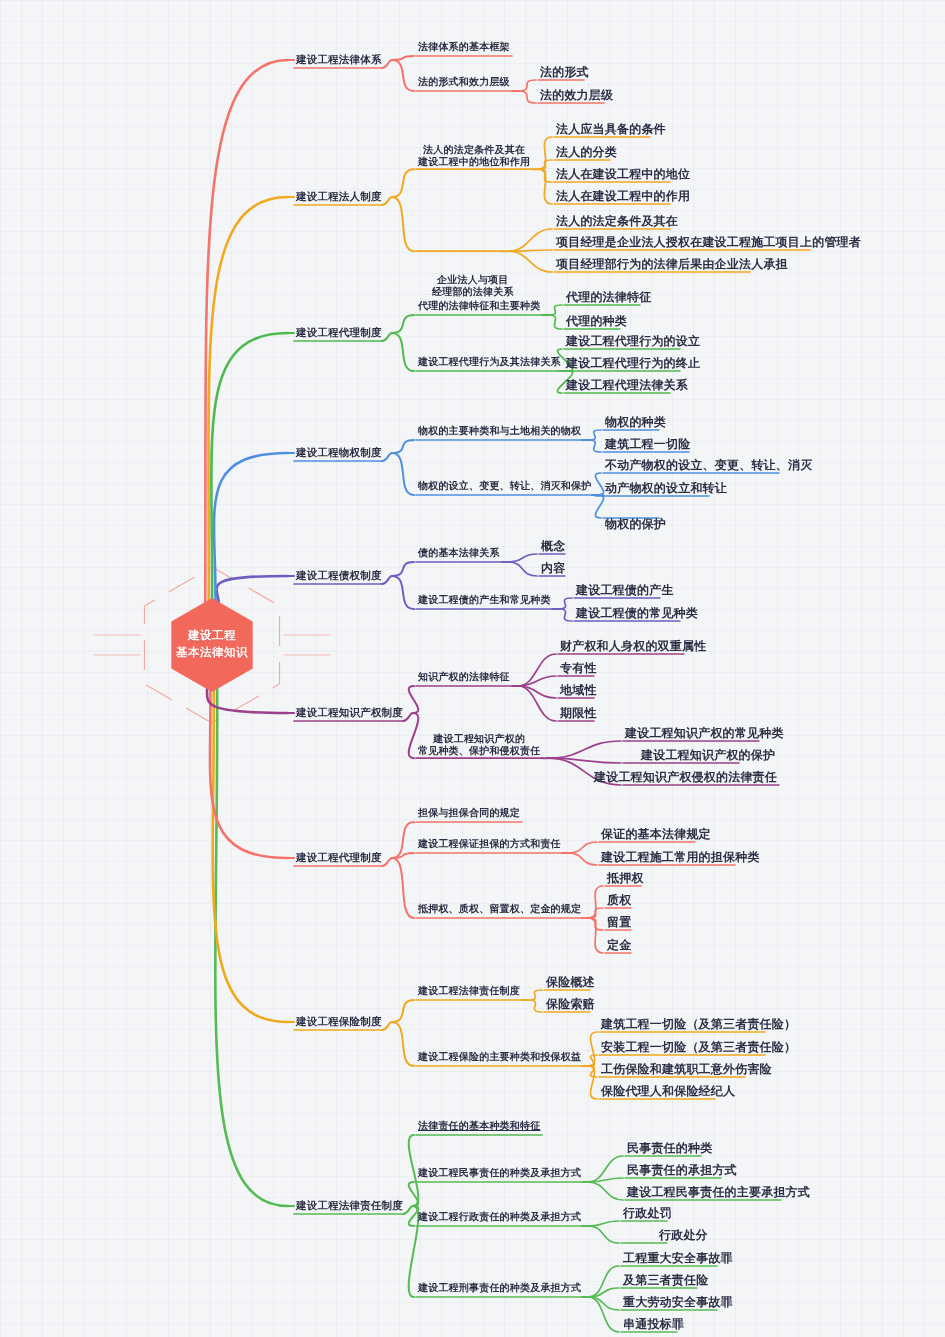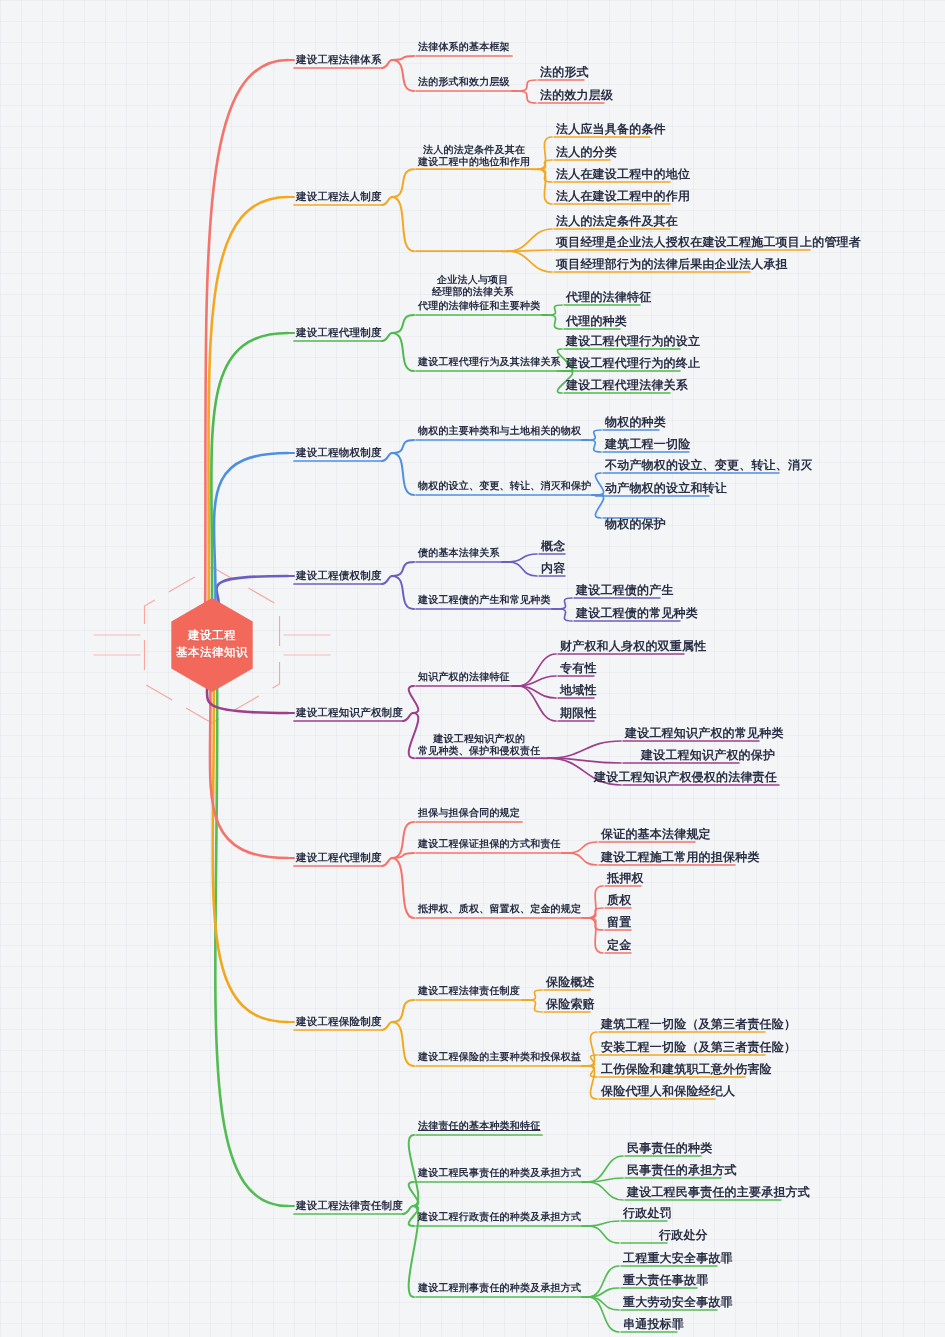--- a/index.html
+++ b/index.html
@@ -489,21 +489,21 @@
     <div class="node-label lvl3" style="left: 623px; top: 1227.9px;">
       <span style="display: block; padding-left: 36px;">行政处分</span>
     </div>
     <div class="node-label lvl2" style="left: 418px; top: 1281.9px;">
       <span style="display: block;">建设工程刑事责任的种类及承担方式</span>
     </div>
     <div class="node-label lvl3" style="left: 623px; top: 1250.9px;">
       <span style="display: block;">工程重大安全事故罪</span>
     </div>
     <div class="node-label lvl3" style="left: 623px; top: 1272.9px;">
-      <span style="display: block;">重大责任事故罪</span>
+      <span style="display: block;">及第三者责任险</span>
     </div>
     <div class="node-label lvl3" style="left: 623px; top: 1294.9px;">
       <span style="display: block;">重大劳动安全事故罪</span>
     </div>
     <div class="node-label lvl3" style="left: 623px; top: 1316.9px;">
       <span style="display: block;">串通投标罪</span>
     </div>
   </div>
 
 </body></html>

